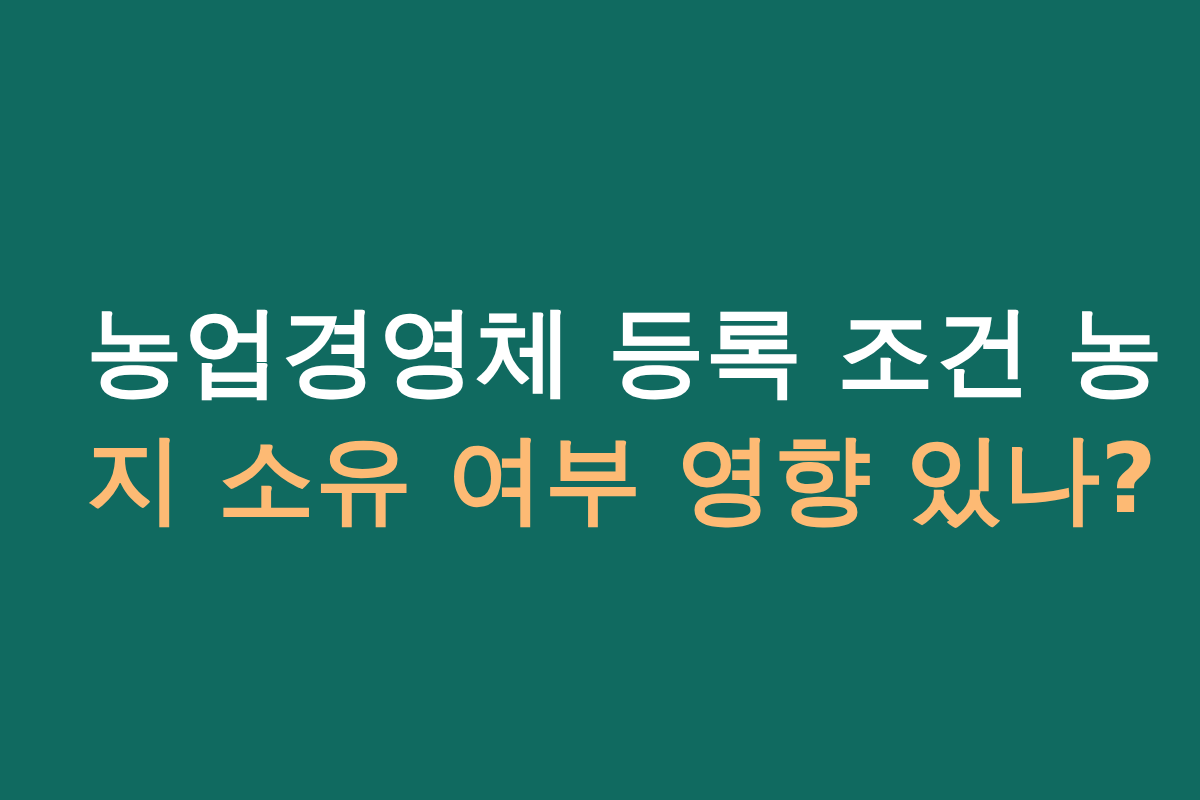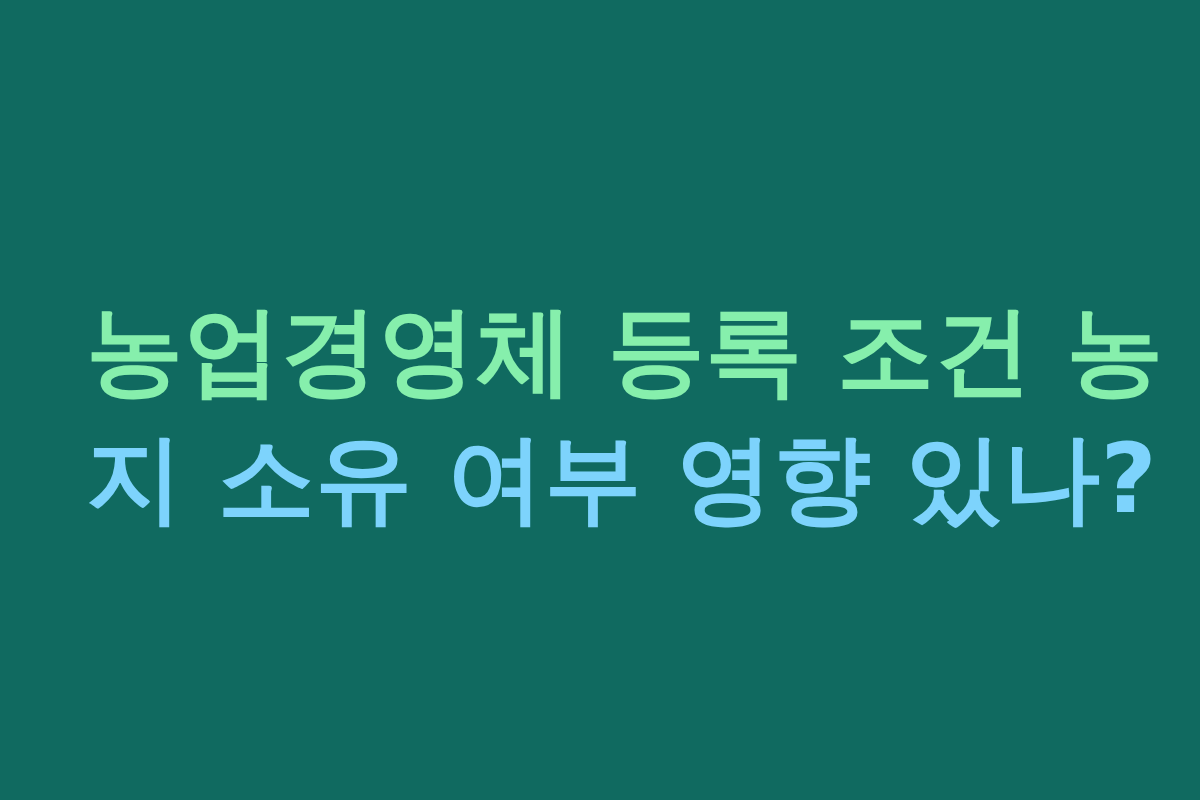--- a/index.html
+++ b/index.html
@@ -47,19 +47,19 @@
     -webkit-font-smoothing: antialiased;
   }
 </style>
 </head>
 <body>
 
 <div id="thumbnail-card" style="background: rgb(16, 106, 96);">
 
   <div id="headline-block">
 
-    <span class="headline-line" style="color: #86efac;">농업경영체 등록 조건 농</span>
+    <span class="headline-line" style="color: #ffffff;">농업경영체 등록 조건 농</span>
 
-    <span class="headline-line" style="color: #7dd3fc;">지 소유 여부 영향 있나?</span>
+    <span class="headline-line" style="color: #fdba74;">지 소유 여부 영향 있나?</span>
 
   </div>
 
 </div>
 
 </body></html>

